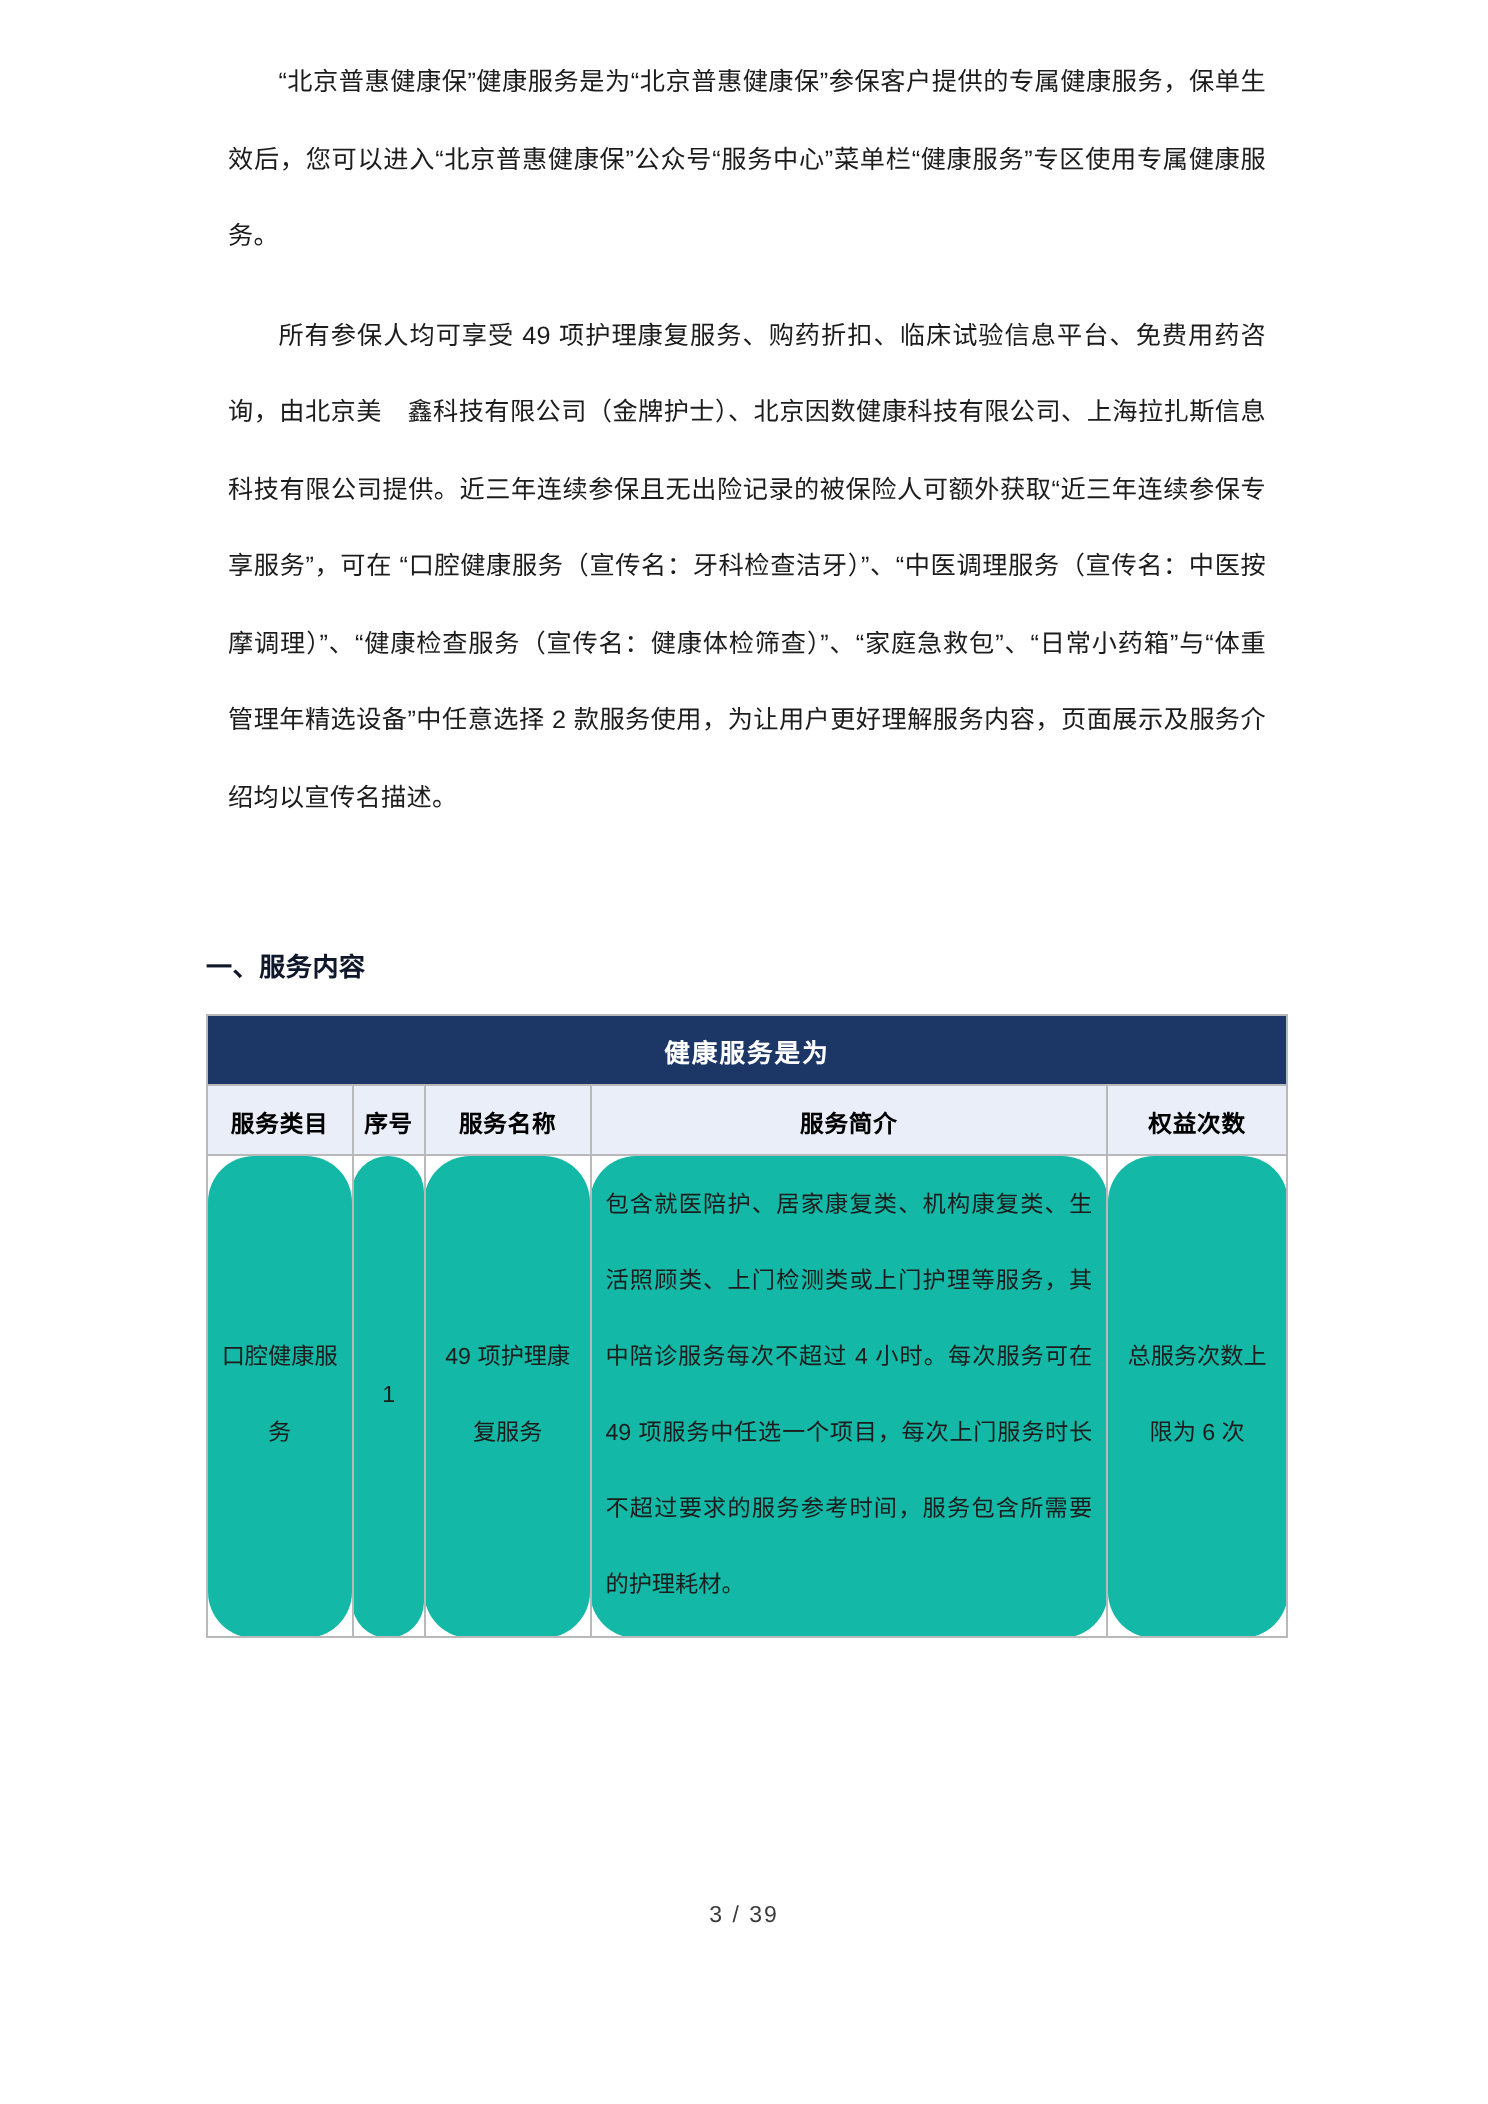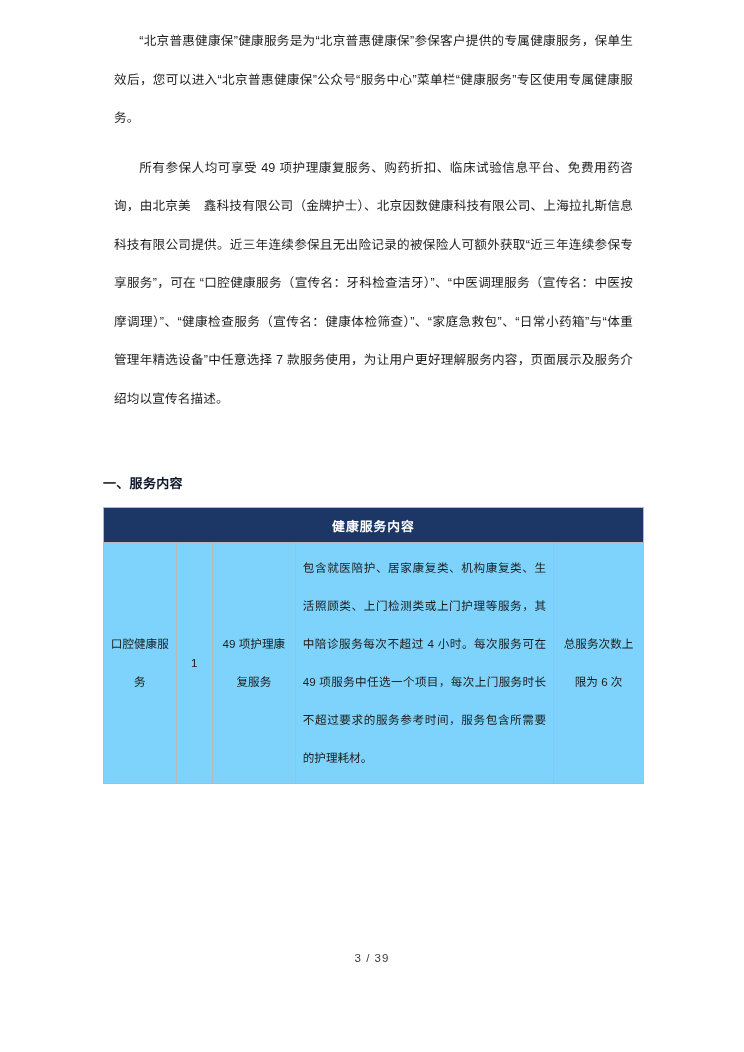--- a/index.html
+++ b/index.html
@@ -100,25 +100,26 @@
   .tbl-head-row th {
     background: #e9eef8;
     color: #000;
     font-weight: bold;
     font-size: 11.8px;
     text-align: center;
     height: 34px;
     letter-spacing: 0.4px;
   }
   .tbl-body-row td {
-    background: #7dd3fc;
+    background: #14b8a6;
     font-size: 11.6px;
     color: #1c1c1c;
     line-height: 38px;
     height: 240px;
+    border-radius: 23px;
   }
   .cell-center {
     text-align: center;
     padding: 0 6px !important;
   }
   .cell-just {
     text-align: justify;
     text-justify: inter-ideograph;
     padding: 0 7px !important;
   }
@@ -144,36 +145,43 @@
 </head>
 <body>
 
 <div class="page">
 
   <div class="content">
 
 
     <p class="para first">“北京普惠健康保”健康服务是为“北京普惠健康保”参保客户提供的专属健康服务，保单生效后，您可以进入“北京普惠健康保”公众号“服务中心”菜单栏“健康服务”专区使用专属健康服务。</p>
 
-    <p class="para second">所有参保人均可享受 49 项护理康复服务、购药折扣、临床试验信息平台、免费用药咨询，由北京美　鑫科技有限公司（金牌护士）、北京因数健康科技有限公司、上海拉扎斯信息科技有限公司提供。近三年连续参保且无出险记录的被保险人可额外获取“近三年连续参保专享服务”，可在 “口腔健康服务（宣传名：牙科检查洁牙）”、“中医调理服务（宣传名：中医按摩调理）”、“健康检查服务（宣传名：健康体检筛查）”、“家庭急救包”、“日常小药箱”与“体重管理年精选设备”中任意选择 7 款服务使用，为让用户更好理解服务内容，页面展示及服务介绍均以宣传名描述。</p>
+    <p class="para second">所有参保人均可享受 49 项护理康复服务、购药折扣、临床试验信息平台、免费用药咨询，由北京美　鑫科技有限公司（金牌护士）、北京因数健康科技有限公司、上海拉扎斯信息科技有限公司提供。近三年连续参保且无出险记录的被保险人可额外获取“近三年连续参保专享服务”，可在 “口腔健康服务（宣传名：牙科检查洁牙）”、“中医调理服务（宣传名：中医按摩调理）”、“健康检查服务（宣传名：健康体检筛查）”、“家庭急救包”、“日常小药箱”与“体重管理年精选设备”中任意选择 2 款服务使用，为让用户更好理解服务内容，页面展示及服务介绍均以宣传名描述。</p>
 
     <h2 class="section-heading">一、服务内容</h2>
 
     <div class="table-wrap">
       <table class="svc">
         <colgroup>
           <col class="col-cat">
           <col class="col-idx">
           <col class="col-name">
           <col class="col-desc">
           <col class="col-times">
         </colgroup>
         <tbody>
           <tr class="tbl-title-row">
-            <td colspan="5">健康服务内容</td>
+            <td colspan="5">健康服务是为</td>
+          </tr>
+          <tr class="tbl-head-row">
+            <th>服务类目</th>
+            <th>序号</th>
+            <th>服务名称</th>
+            <th>服务简介</th>
+            <th>权益次数</th>
           </tr>
           <tr class="tbl-body-row">
             <td class="cell-center">口腔健康服务</td>
             <td class="cell-center">1</td>
             <td class="cell-center">49 项护理康复服务</td>
             <td class="cell-just">包含就医陪护、居家康复类、机构康复类、生活照顾类、上门检测类或上门护理等服务，其中陪诊服务每次不超过 4 小时。每次服务可在 49 项服务中任选一个项目，每次上门服务时长不超过要求的服务参考时间，服务包含所需要的护理耗材。</td>
             <td class="cell-center">总服务次数上限为 6 次</td>
           </tr>
         </tbody>
       </table>

